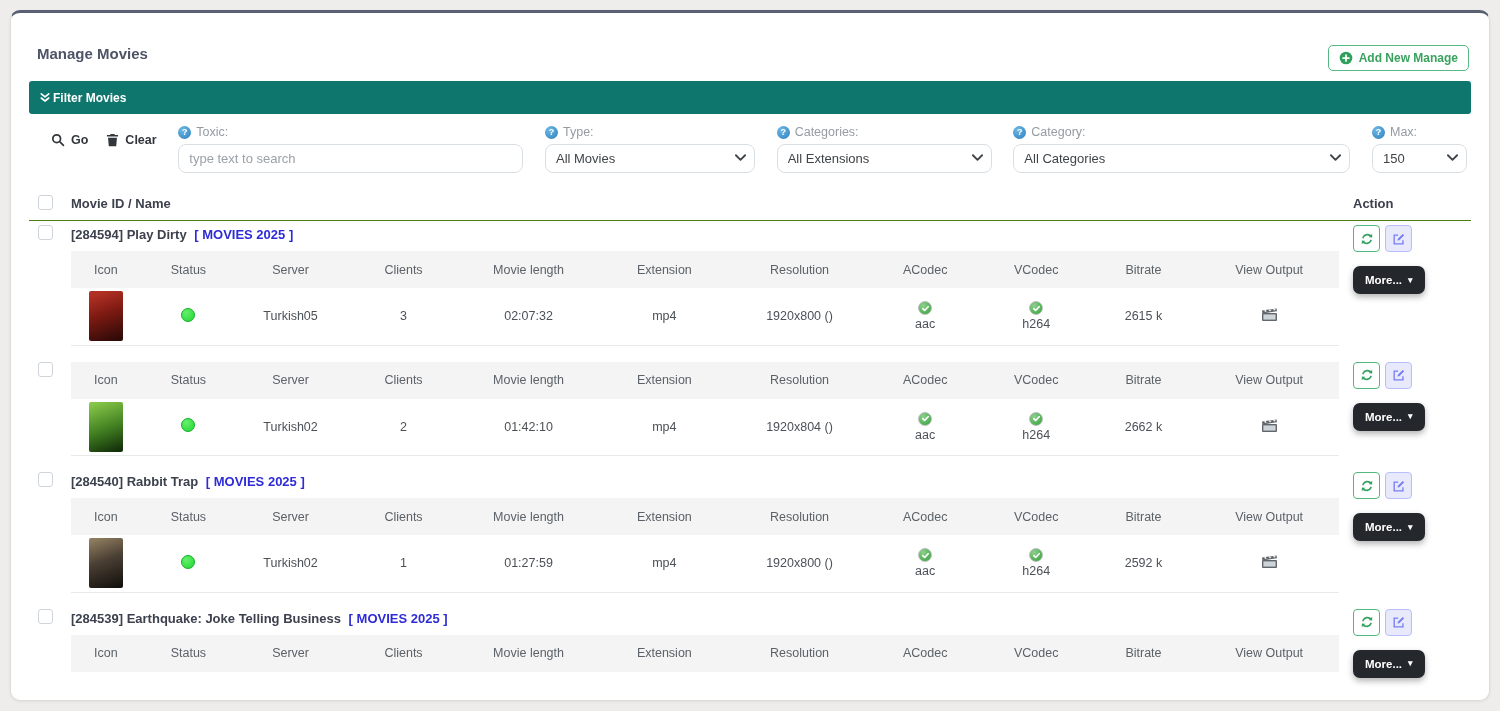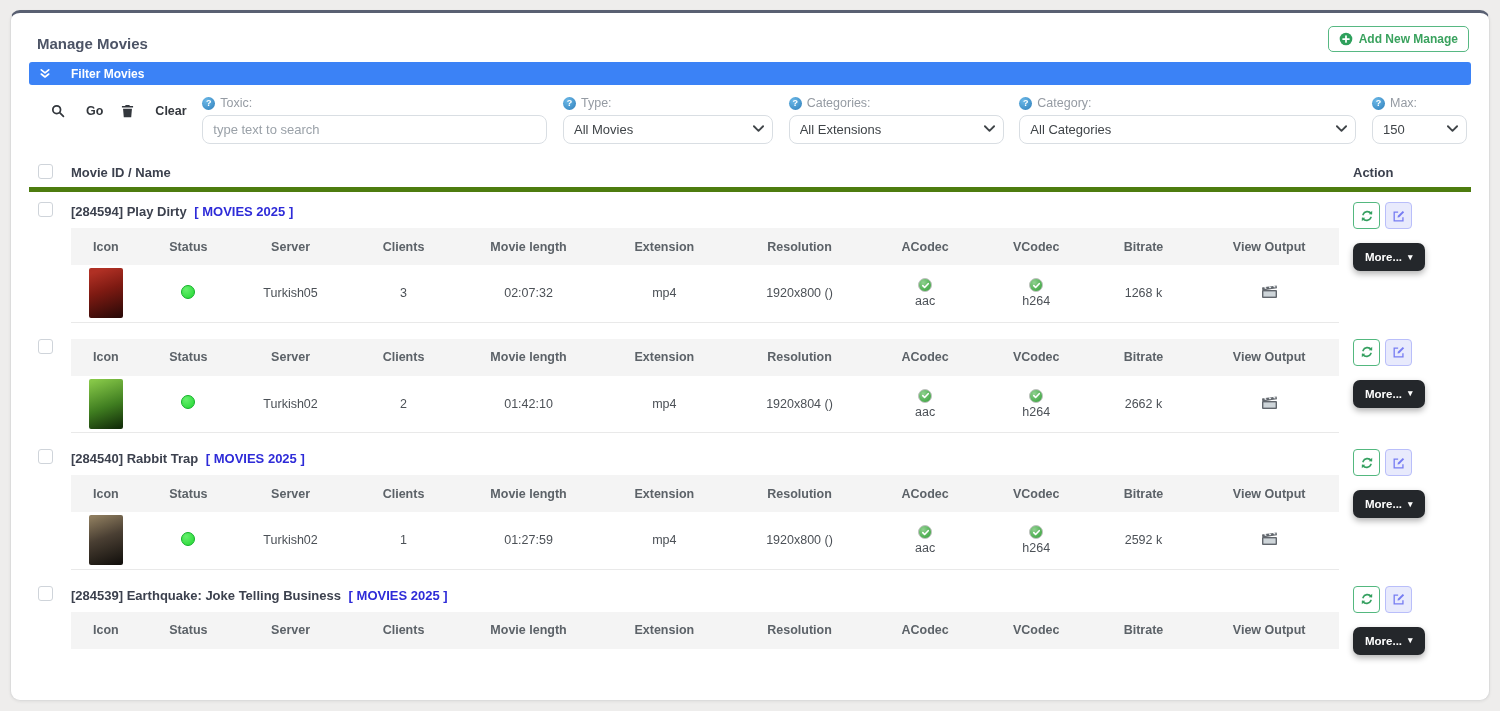--- a/index.html
+++ b/index.html
@@ -14,43 +14,43 @@
     background:#fff;
     width:1480px; height:691px;
     border:1px solid #dcdcdc;
     border-top:3px solid #596072;
     border-radius:10px;
     box-shadow:0 1px 3px rgba(0,0,0,.06);
     padding:0 18px;
     overflow:hidden;
   }
   
-  .top-bar { display:flex; justify-content:space-between; align-items:flex-end; padding:13px 2px 10px 8px; }
+  .top-bar { display:flex; justify-content:space-between; align-items:flex-start; padding:32px 2px 10px 8px; }
   .page-title { font-size:15px; font-weight:700; color:#4d5466; }
   .btn-add {
     display:inline-flex; align-items:center; gap:6px;
     background:#fff; border:1px solid #57b883; color:#3aa25e;
     font-size:12px; font-weight:600; font-family:"Liberation Sans",sans-serif;
     padding:5px 10px; border-radius:5px; cursor:pointer;
   }
   
   .filter-bar {
-    background:#3b82f6; color:#fff;
-    border-radius:3px; height:23px;
-    display:flex; align-items:center; gap:20px;
+    background:#0f766e; color:#fff;
+    border-radius:3px; height:33px;
+    display:flex; align-items:center; gap:2px;
     padding:0 10px; font-size:12px; font-weight:700; cursor:pointer;
   }
   
   .filter-controls {
     display:flex; justify-content:space-between; align-items:flex-start;
     padding:11px 4px 14px 8px;
   }
   .go-clear { display:flex; align-items:center; gap:18px; padding-top:8px; margin-left:14px; }
   .txt-btn {
-    display:inline-flex; align-items:center; gap:21px;
+    display:inline-flex; align-items:center; gap:6px;
     background:none; border:none; cursor:pointer;
     font-size:12.5px; font-weight:700; color:#33373d;
     font-family:"Liberation Sans",sans-serif;
   }
   .f-field { display:flex; flex-direction:column; }
   .f-label { display:flex; align-items:center; gap:5px; font-size:12.5px; color:#959ba3; margin-bottom:5px; }
   .help-badge {
     width:13px; height:13px; border-radius:50%;
     background:radial-gradient(circle at 35% 30%, #6cb9e8, #2d7db9);
     color:#fff; font-size:9px; font-weight:700;
@@ -64,35 +64,35 @@
   }
   .f-input::placeholder { color:#9aa1a8; }
   .sel-wrap { position:relative; }
   .sel { appearance:none; -webkit-appearance:none; padding-right:42px; }
   .sel-chev { position:absolute; right:9px; top:10px; pointer-events:none; }
   .w-search{width:345px;} .w-type{width:210px;} .w-ext{width:215px;} .w-cat{width:337px;} .w-max{width:95px;}
   
   .list-header {
     display:grid; grid-template-columns:42px 1fr 132px;
     align-items:center; height:34px;
-    border-bottom:5px solid #4d7c0f; margin-bottom:10px;
+    border-bottom:1px solid #4d7c0f; margin-bottom:4px;
     font-size:13px; font-weight:700; color:#3c414e;
   }
   .cb {
     appearance:none; -webkit-appearance:none;
     width:15px; height:15px; border:1px solid #cfd4da; border-radius:3px;
     background:#fff; cursor:pointer; margin-left:9px;
   }
   
   .movie-block { display:grid; grid-template-columns:42px 1fr 132px; margin-bottom:16px; }
   .movie-title { font-size:13px; font-weight:700; color:#3c414e; padding:2px 0 9px 0; }
   .t-cat { color:#2e2bd8; text-decoration:none; margin-left:4px; }
   .sub-table { width:100%; border-collapse:collapse; table-layout:fixed; }
   .sub-table th {
-    background:#f4f4f4; color:#5c6268; font-size:12.5px; font-weight:700;
+    background:#f4f4f4; color:#5c6268; font-size:12.5px; font-weight:400;
     height:37px; text-align:center;
   }
   .sub-table td {
     height:57px; text-align:center; vertical-align:middle;
     font-size:12.5px; color:#4c5157; border-bottom:1px solid #e9e9e9; background:#fff;
   }
   .c0{width:5.5%}.c1{width:7.5%}.c2{width:8.6%}.c3{width:9.2%}.c4{width:10.5%}.c5{width:10.9%}
   .c6{width:10.4%}.c7{width:9.4%}.c8{width:8.1%}.c9{width:8.8%}.c10{width:11.0%}
   .poster { display:inline-block; width:34px; height:50px; border-radius:2px; vertical-align:middle; }
   .status-dot {
@@ -282,21 +282,21 @@
             <td>
               <span class="codec-stack">
                 <span class="ok-icon">
                       <svg width="9" height="9" viewBox="0 0 10 10">
                         <path d="M2 5.2l2 2 4-4.2" stroke="#fff" stroke-width="1.8" fill="none" stroke-linecap="round" stroke-linejoin="round"></path>
                       </svg>
                     </span>
                 <span>h264</span>
               </span>
             </td>
-            <td>1268 k</td>
+            <td>2615 k</td>
             <td>
               <button class="clap-btn">
                 <svg width="17" height="15" viewBox="0 0 17 15">
                   <path d="M1 3.6L15.6 1.4l.4 2.8L1.4 6.4z" fill="#61666c"></path>
                   <path d="M3 3.3l1.8-.3 1 1.6-1.8.3zM7.5 2.6l1.8-.3 1 1.6-1.8.3zM12 1.9l1.8-.3 1 1.6-1.8.3z" fill="#e8ebee"></path>
                   <rect x="1" y="6" width="15" height="8" rx="1" fill="#61666c"></rect>
                   <rect x="2.4" y="7.4" width="12.2" height="5.2" fill="#ced5d9"></rect>
                 </svg>
               </button>
             </td>

